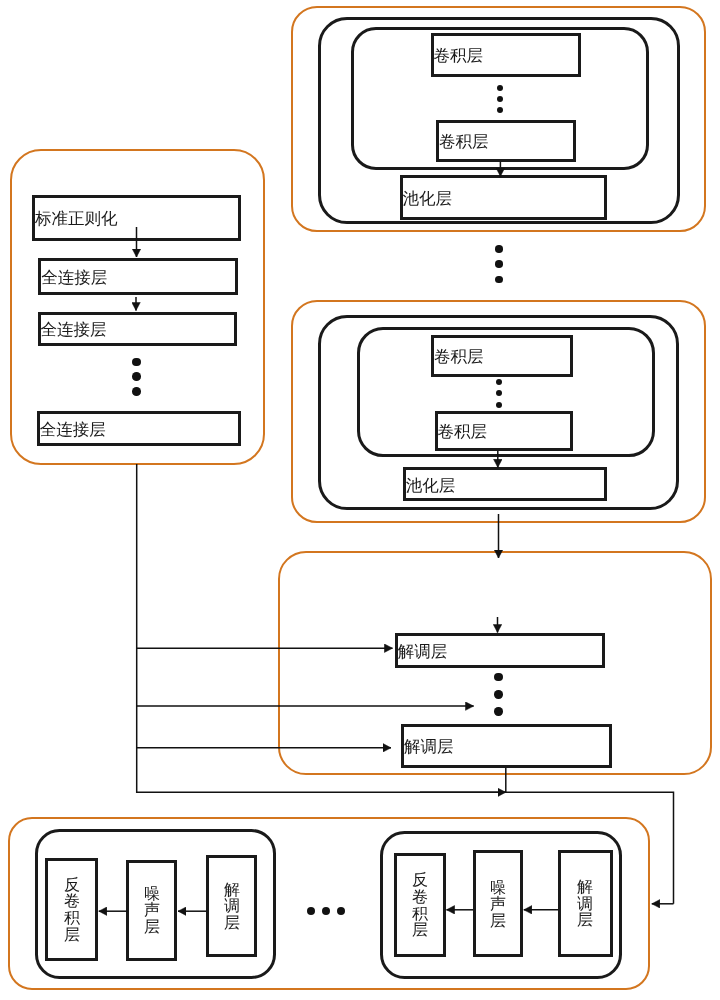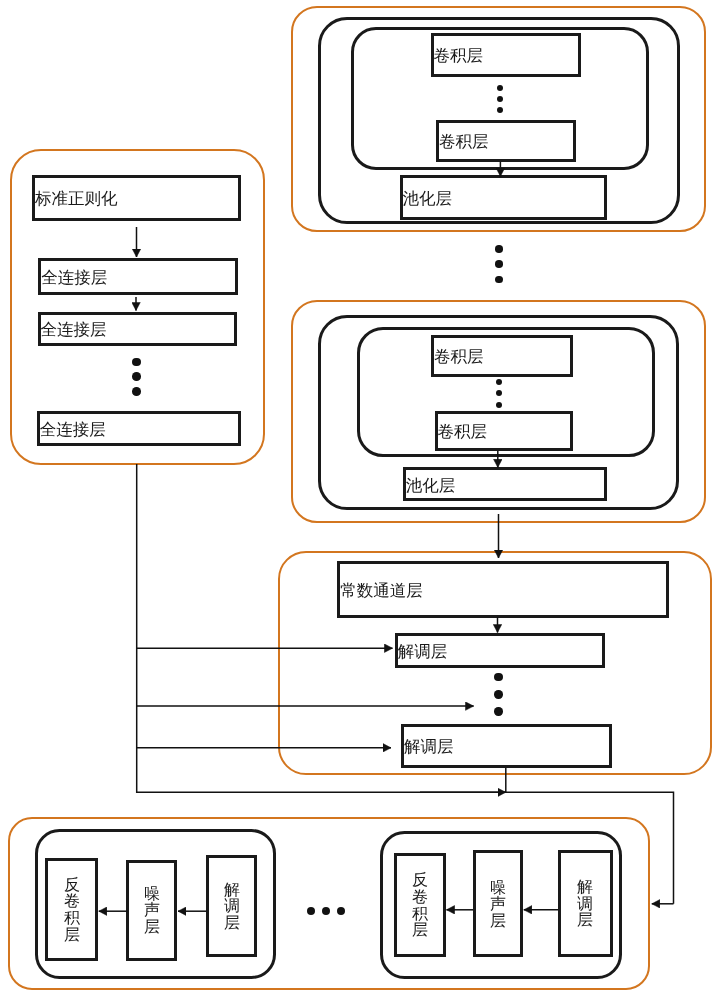--- a/index.html
+++ b/index.html
@@ -61,21 +61,21 @@
       <line x1="206.3" y1="911.2" x2="178" y2="911.2" marker-end="url(#ah)"></line>
       <line x1="127.5" y1="911.2" x2="98.8" y2="911.2" marker-end="url(#ah)"></line>
 
       <line x1="558" y1="909.8" x2="523.8" y2="909.8" marker-end="url(#ah)"></line>
       <line x1="473" y1="909.8" x2="446.5" y2="909.8" marker-end="url(#ah)"></line>
     </g>
   </svg>
 
   <div class="grp" style="left:9.5px;top:149px;width:255px;height:316px;border-radius:31px;"></div>
 
-  <div class="box" style="left:32.1px;top:175px;width:209.4px;height:45.5px;font-size:16.5px;">
+  <div class="box" style="left:32.1px;top:195px;width:209.4px;height:45.5px;font-size:16.5px;">
     <span>标准正则化</span>
   </div>
   <div class="box" style="left:38.2px;top:257.7px;width:199.6px;height:37.4px;font-size:16.5px;">
     <span>全连接层</span>
   </div>
   <div class="box" style="left:37.6px;top:311.7px;width:199.7px;height:34.6px;font-size:16.5px;">
     <span>全连接层</span>
   </div>
   <div class="box" style="left:36.7px;top:410.5px;width:204.3px;height:35.8px;font-size:16.5px;">
     <span>全连接层</span>
@@ -126,23 +126,20 @@
     <span>池化层</span>
   </div>
   <div class="dots" style="left:496px;top:379.3px;width:6px;height:28.3px;">
     <i style="left:0;top:0;width:6px;height:6px;"></i>
     <i style="left:0;top:11px;width:6px;height:6px;"></i>
     <i style="left:0;top:22.3px;width:6px;height:6px;"></i>
   </div>
 
   <div class="grp" style="left:277.5px;top:550.5px;width:434px;height:224.5px;border-radius:28px;"></div>
 
-  <div class="box" style="left:337.3px;top:560.5px;width:331.3px;height:57.5px;font-size:16.5px;">
-    <span>常数通道层</span>
-  </div>
   <div class="box" style="left:394.8px;top:633.2px;width:209.8px;height:35.3px;font-size:16.5px;">
     <span>解调层</span>
   </div>
   <div class="box" style="left:401px;top:724.3px;width:210.7px;height:43.4px;font-size:16.5px;">
     <span>解调层</span>
   </div>
   <div class="dots" style="left:494.4px;top:672.7px;width:8.4px;height:43.2px;">
     <i style="left:0;top:0;width:8.4px;height:8.4px;"></i>
     <i style="left:0;top:17.5px;width:8.4px;height:8.4px;"></i>
     <i style="left:0;top:34.8px;width:8.4px;height:8.4px;"></i>

